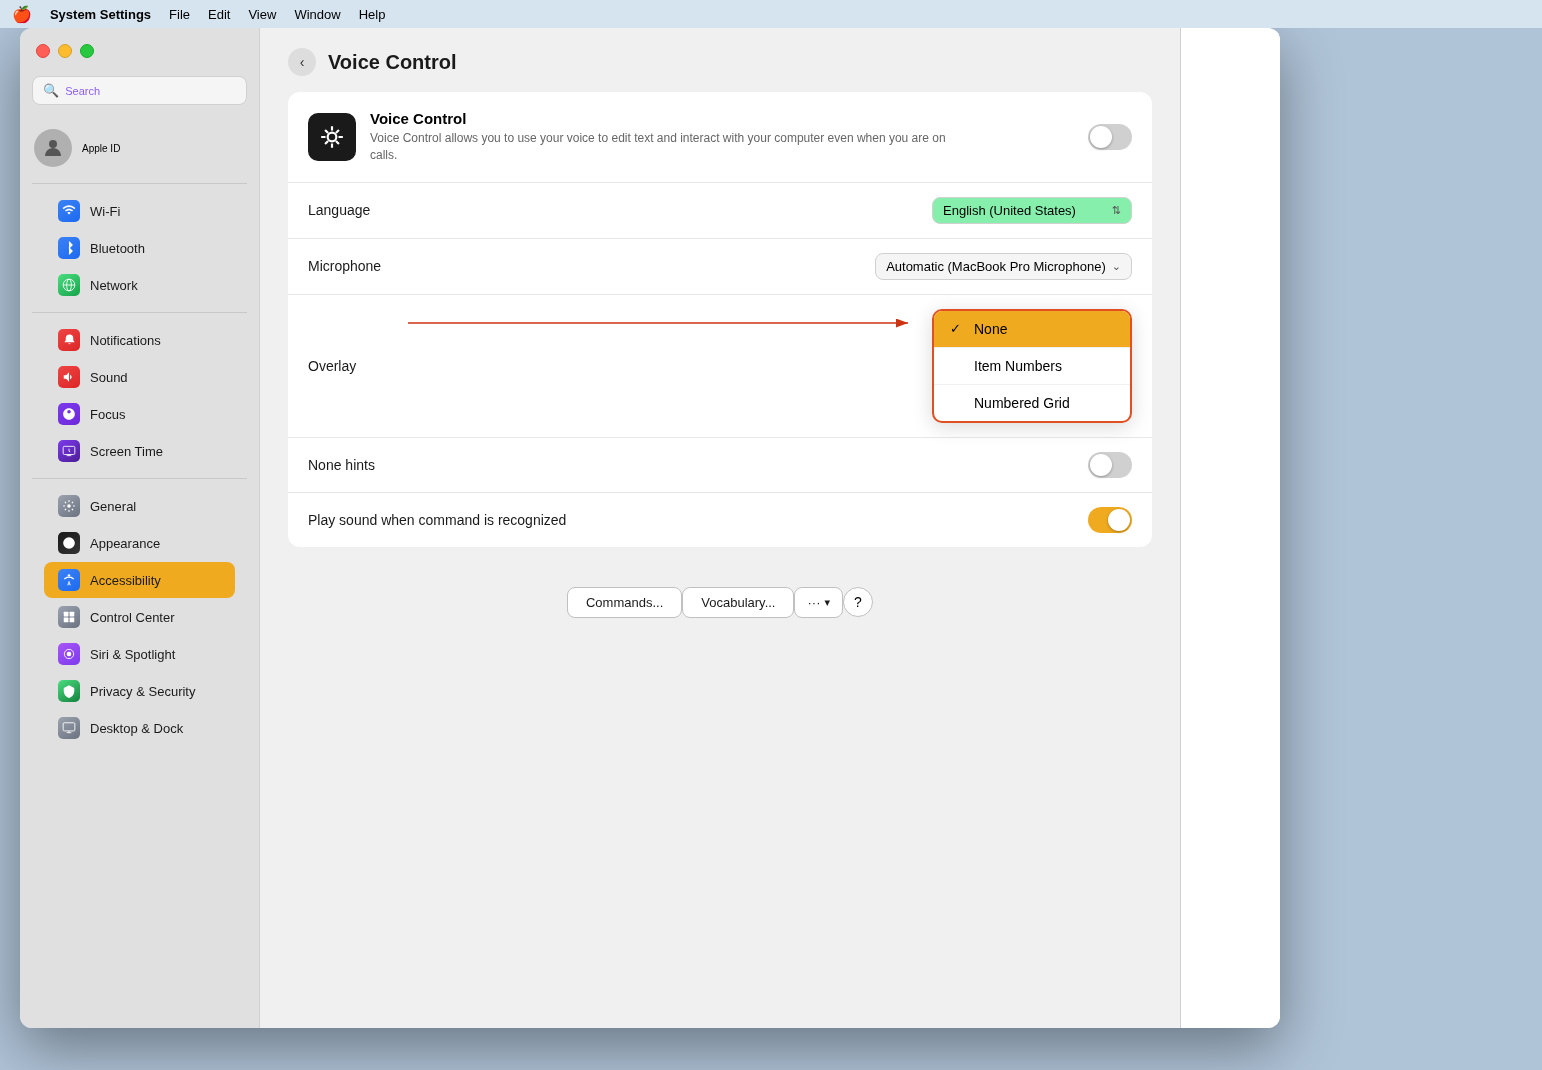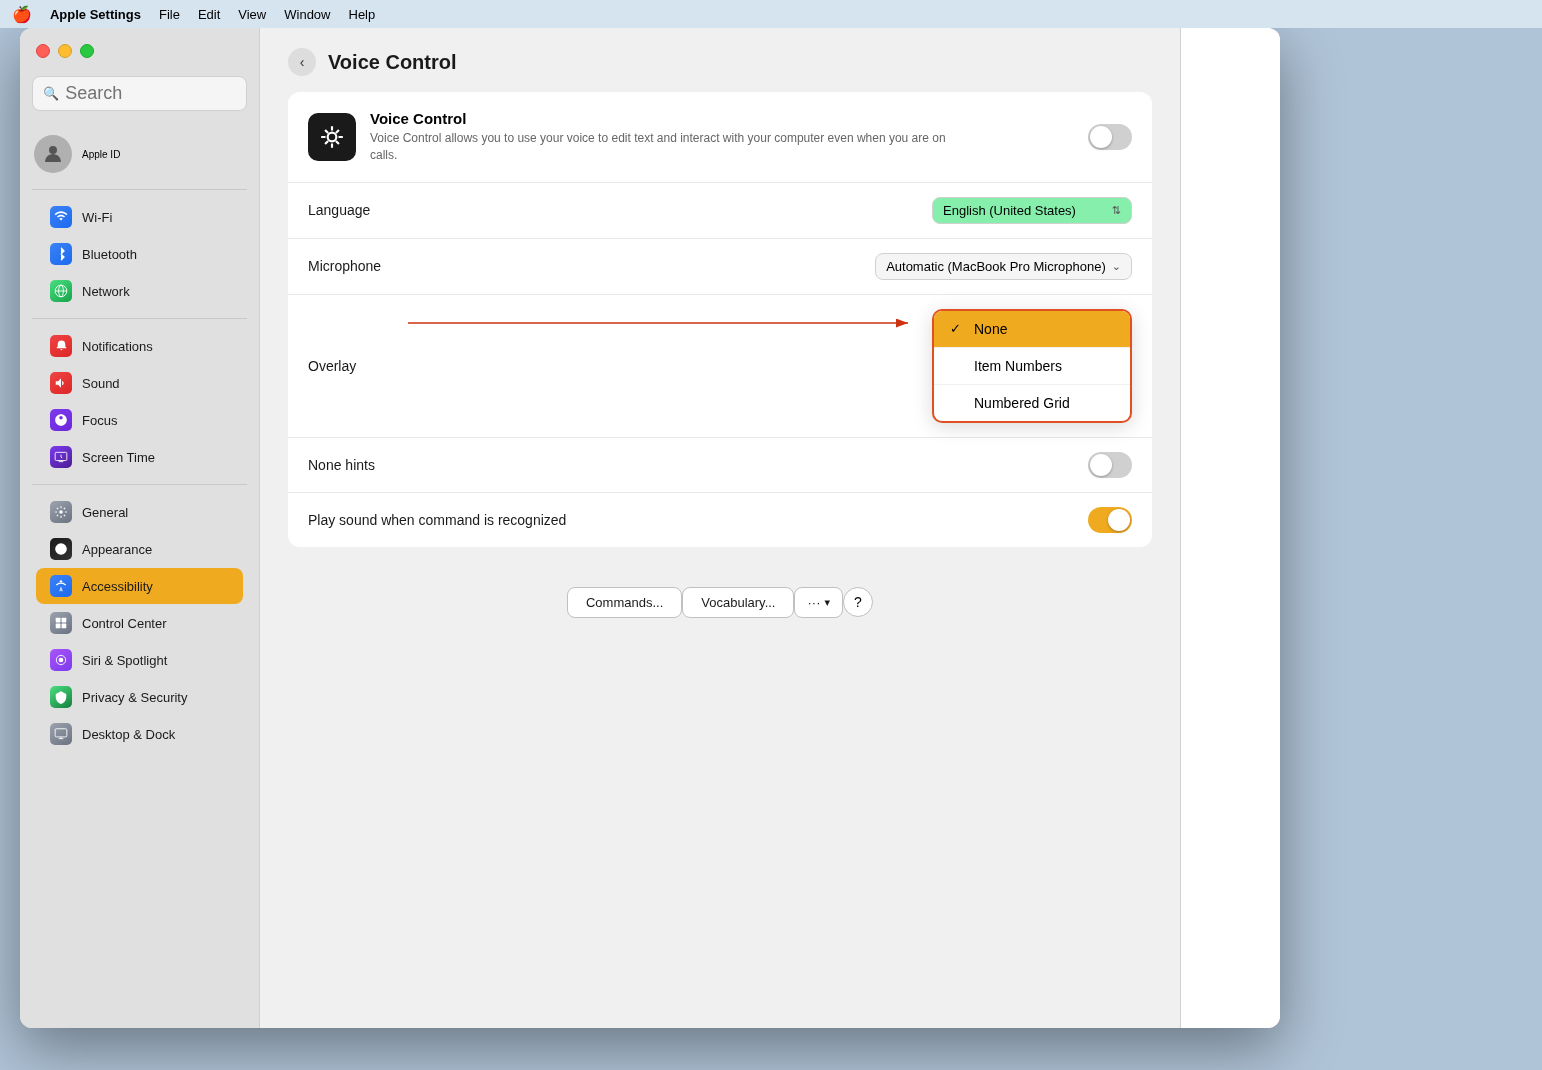--- a/index.html
+++ b/index.html
@@ -103,22 +103,22 @@
       align-items: center;
       padding: 6px 10px;
       gap: 6px;
       border: 1px solid #d0d0d0;
     }
     .search-icon-svg {
       color: #888;
       font-size: 13px;
     }
     .search-input-text {
-      font-size: 18px;
-      color: #737373;
+      font-size: 11px;
+      color: #8b5cf6;
     }
 
     .apple-id-row {
       display: flex;
       align-items: center;
       gap: 10px;
       padding: 8px 14px;
       margin-bottom: 8px;
       cursor: pointer;
     }
@@ -138,21 +138,21 @@
       font-weight: 500;
     }
 
     .sidebar-divider {
       height: 1px;
       background: #c8c8c8;
       margin: 4px 12px;
     }
 
     .sidebar-section {
-      padding: 4px 8px;
+      padding: 4px 16px;
     }
 
     .sidebar-item {
       display: flex;
       align-items: center;
       gap: 10px;
       padding: 7px 14px;
       border-radius: 8px;
       margin: 1px 8px;
       cursor: pointer;
@@ -444,21 +444,21 @@
       border-bottom: 1px solid #e8e8e8;
       position: relative;
       min-height: 56px;
     }
   </style>
 </head>
 <body>
 
 <div class="menubar">
   <span class="menubar-apple">🍎</span>
-  <span class="menubar-app-name">Apple Settings</span>
+  <span class="menubar-app-name">System Settings</span>
   <span class="menubar-item">File</span>
   <span class="menubar-item">Edit</span>
   <span class="menubar-item">View</span>
   <span class="menubar-item">Window</span>
   <span class="menubar-item">Help</span>
   <div class="menubar-spacer"></div>
 </div>
 
 <div class="window">
 

